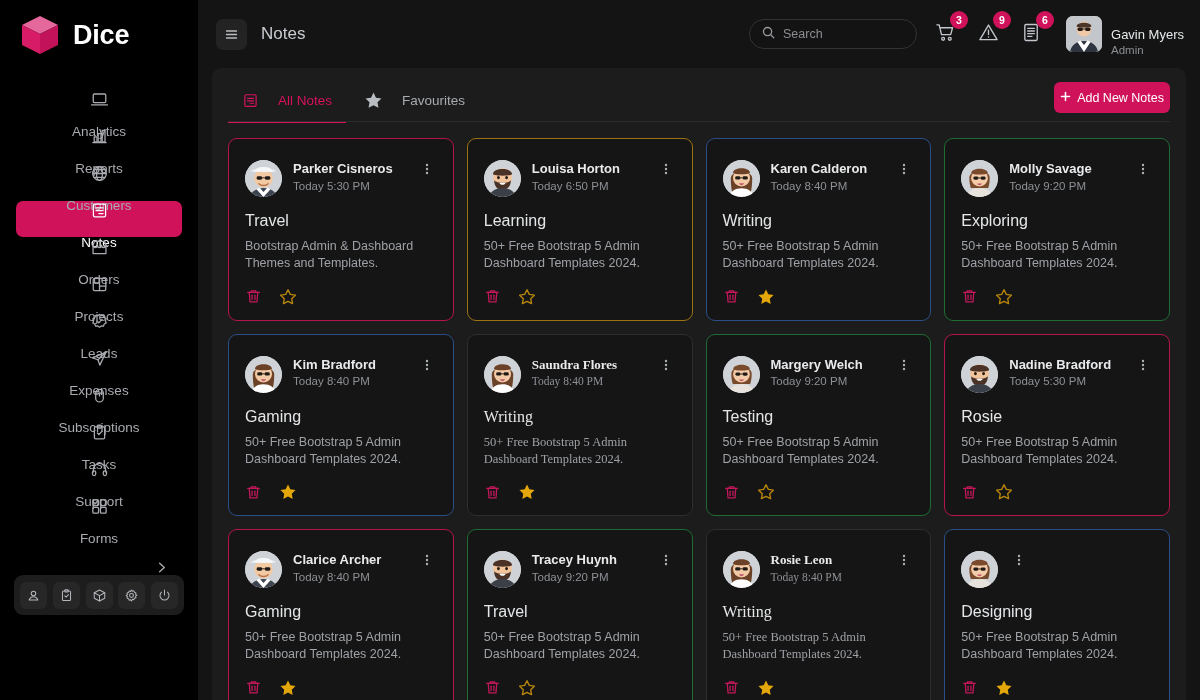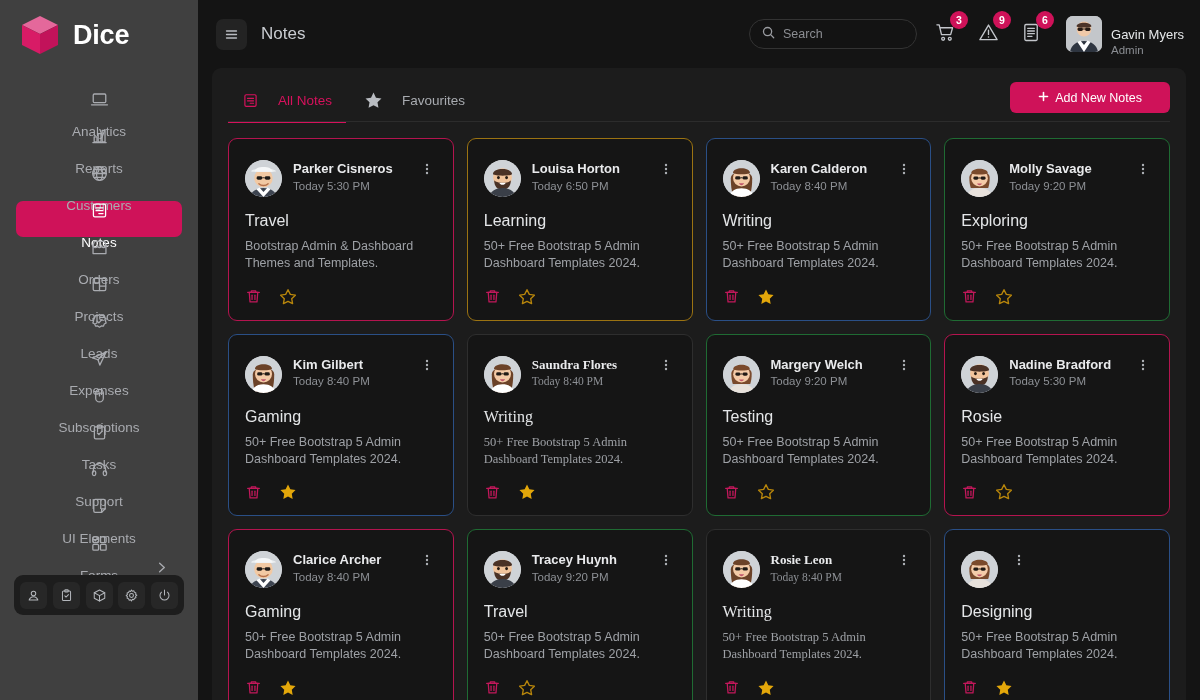--- a/index.html
+++ b/index.html
@@ -7,21 +7,21 @@
     width: 1200px; height: 700px;
     background: #141414;
     font-family: "Liberation Sans", sans-serif;
     overflow: hidden;
   }
   .app { display: flex; width: 1200px; height: 700px; }
 
   
   .sidebar {
     width: 198px; height: 700px;
-    background: #404040;
+    background: #000000;
     flex: 0 0 198px;
     display: flex; flex-direction: column;
     position: relative;
   }
   .brand {
     height: 70px; display: flex; align-items: center;
     padding-left: 18px; gap: 11px;
   }
   .brand-logo { width: 44px; height: 44px; }
   .brand-name {
@@ -107,21 +107,21 @@
     display:flex; align-items:center; gap:19px;
     padding: 8px 14px 11px 4px; cursor:pointer;
     color:#a8abb0; font-size:13.5px;
     border-bottom: 2px solid transparent;
     margin-bottom: -1px;
   }
   .tab.active { color:#d6115c; border-bottom-color:#d6115c; }
   .tabs-rule { position:absolute; left:16px; right:16px; bottom:0; height:1px; background:#2c2c2c; }
   .btn-add {
     background:#cf1259; color:#fff; border:none; border-radius:6px;
-    height: 31px; padding: 0 28px; font-size: 12.5px; cursor:pointer;
+    height: 31px; padding: 0 6px; font-size: 12.5px; cursor:pointer;
     display:flex; align-items:center; gap:6px;
     font-family: "Liberation Sans", sans-serif;
     margin-bottom: 9px;
   }
 
   .cards-wrap { padding: 16px; overflow: hidden; flex:1; }
   .cards {
     display: grid;
     grid-template-columns: repeat(4, 1fr);
     gap: 13px;
@@ -276,32 +276,20 @@
               <path d="M3.6 12.6V10a6.4 6.4 0 0 1 12.8 0v2.6"></path>
               <rect x="2.6" y="11.4" width="3.4" height="5" rx="1.6"></rect>
               <rect x="14" y="11.4" width="3.4" height="5" rx="1.6"></rect>
             </svg>
           </span>
           <span class="nav-label">Support</span>
         </div>
         <div class="nav-item">
           <span class="ico">
             <svg width="19" height="19" viewBox="0 0 20 20" fill="none" stroke="currentColor" stroke-width="1.35" stroke-linecap="round" stroke-linejoin="round">
-              <path d="M5.4 2.6h9.2a1.4 1.4 0 0 1 1.4 1.4v8.4l-3.8 3.8H5.4A1.4 1.4 0 0 1 4 14.8V4a1.4 1.4 0 0 1 1.4-1.4z"></path>
-              <path d="M16 12.4h-3.8v3.8"></path>
-            </svg>
-          </span>
-          <span class="nav-label">UI Elements</span>
-          <span class="chev"><svg width="13" height="13" viewBox="0 0 14 14" fill="none" stroke="currentColor" stroke-width="1.5" stroke-linecap="round" stroke-linejoin="round">
-              <polyline points="5,2.5 10,7 5,11.5"></polyline>
-            </svg></span>
-        </div>
-        <div class="nav-item">
-          <span class="ico">
-            <svg width="19" height="19" viewBox="0 0 20 20" fill="none" stroke="currentColor" stroke-width="1.35" stroke-linecap="round" stroke-linejoin="round">
               <rect x="3" y="3" width="6" height="6" rx="1"></rect>
               <rect x="11" y="3" width="6" height="6" rx="1"></rect>
               <rect x="3" y="11" width="6" height="6" rx="1"></rect>
               <rect x="11" y="11" width="6" height="6" rx="1"></rect>
               <polyline points="4.4,5.9 5.6,7.1 7.6,4.7"></polyline>
             </svg>
           </span>
           <span class="nav-label">Forms</span>
           <span class="chev"><svg width="13" height="13" viewBox="0 0 14 14" fill="none" stroke="currentColor" stroke-width="1.5" stroke-linecap="round" stroke-linejoin="round">
               <polyline points="5,2.5 10,7 5,11.5"></polyline>
@@ -640,21 +628,21 @@
                     <path d="M8.4 20c0-9.6 23.2-9.6 23.2 0 0 6.4-.6 12-2.6 20H11c-2-8-2.6-13.6-2.6-20z" fill="#6b4228"></path>
                     <circle cx="20" cy="19.4" r="9.2" fill="#f3caa6"></circle>
                     <path d="M10.8 14c0-6.8 18.4-6.8 18.4 0-2.4 1.8-16 1.8-18.4 0z" fill="#6b4228"></path>
                     <rect x="13.2" y="17.6" width="5.6" height="3.6" rx="1.6" fill="#201a16"></rect>
                     <rect x="21.2" y="17.6" width="5.6" height="3.6" rx="1.6" fill="#201a16"></rect>
                     <line x1="18.8" y1="19.2" x2="21.2" y2="19.2" stroke="#201a16" stroke-width="1"></line>
                     <path d="M17.2 25.2h5.6c-.5 1.2-1.6 2-2.8 2s-2.3-.8-2.8-2z" fill="#c0566c"></path>
                     <path d="M6.5 40c1.4-6 6.6-9.4 13.5-9.4S32.1 34 33.5 40z" fill="#ffffff"></path>
                   </svg></div>
                 <div class="note-person">
-                  <div class="note-name">Kim Gilbert</div>
+                  <div class="note-name">Kim Bradford</div>
                   <div class="note-time">Today 8:40 PM</div>
                 </div>
                 <div class="kebab"><svg width="14" height="14" viewBox="0 0 14 14" fill="#aeb1b6">
                     <circle cx="7" cy="3" r="1.2"></circle>
                     <circle cx="7" cy="7" r="1.2"></circle>
                     <circle cx="7" cy="11" r="1.2"></circle>
                   </svg></div>
               </div>
               <div class="note-title">Gaming</div>
               <div class="note-body">50+ Free Bootstrap 5 Admin Dashboard Templates 2024.</div>

